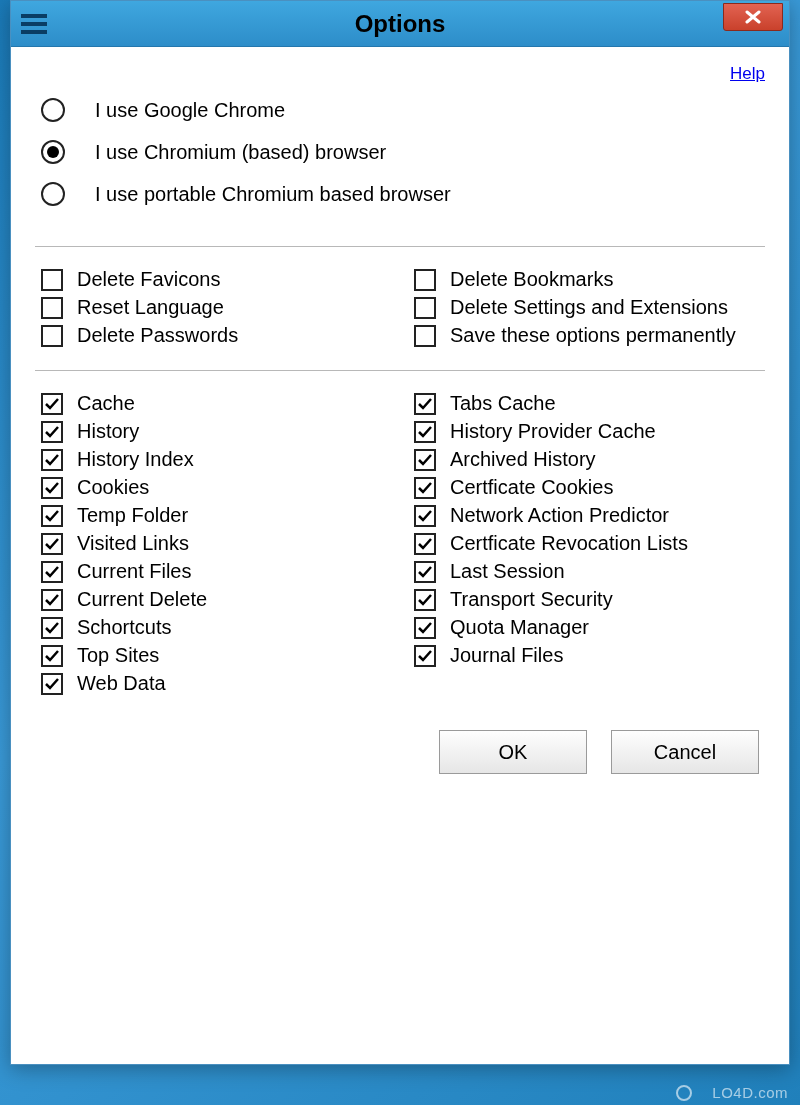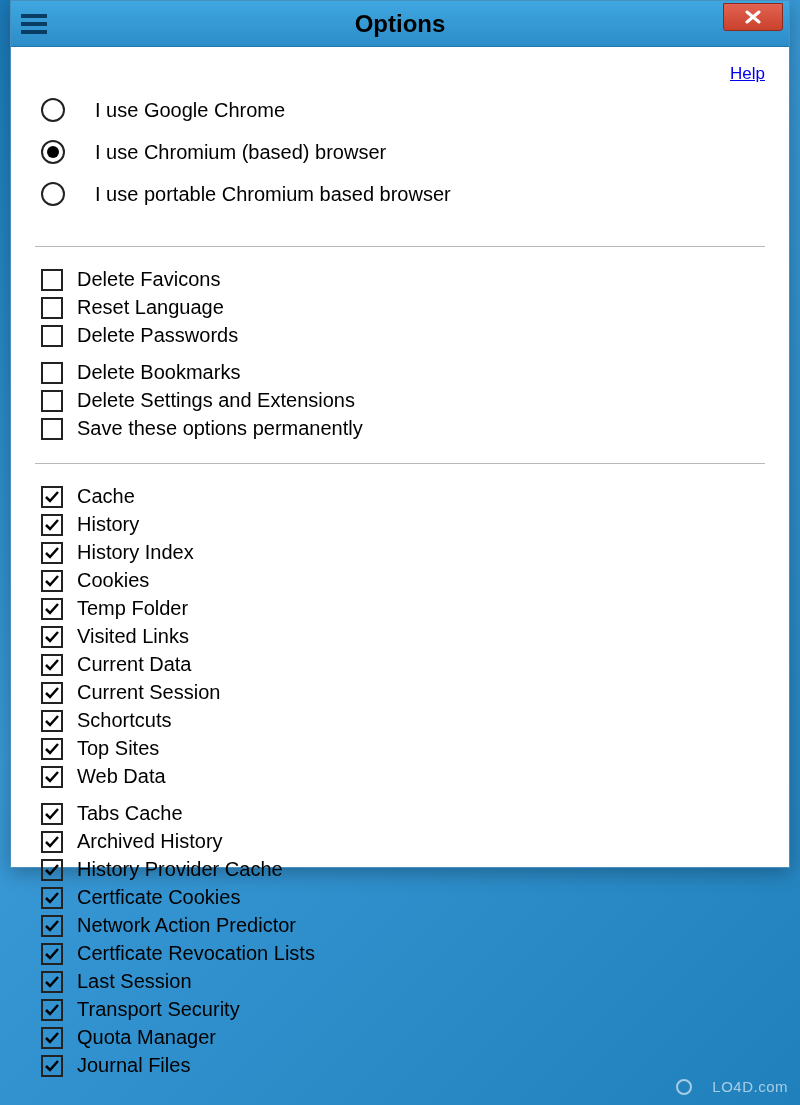--- a/index.html
+++ b/index.html
@@ -10,21 +10,21 @@
       width: 800px;
       height: 1105px;
       position: relative;
       overflow: hidden;
     }
     .window {
       position: absolute;
       left: 10px;
       top: 0;
       width: 780px;
-      height: 868px;
+      height: 1065px;
       background: #fff;
       border: 1px solid #4a90c0;
       box-shadow: 0 4px 20px rgba(0,0,0,0.3);
     }
     .titlebar {
       height: 46px;
       background: linear-gradient(to bottom, #3fa7df 0%, #2d8dc9 100%);
       display: flex;
       align-items: center;
       position: relative;
@@ -102,21 +102,21 @@
       border-radius: 50%;
     }
     .radio-label { font-size: 20px; color: #000; margin-left: 16px; }
     hr.sep {
       border: none;
       border-top: 1px solid #b8b8b8;
       margin: 4px 0 16px 0;
     }
     .option-section, .data-section {
       display: grid;
-      grid-template-columns: 1fr;
+      grid-template-columns: 1fr 1fr;
       column-gap: 22px;
       row-gap: 4px;
       padding: 0 0 4px 6px;
     }
     .check-item {
       display: flex;
       align-items: center;
       gap: 14px;
       margin: 5px 0;
       cursor: pointer;
@@ -145,21 +145,21 @@
       background: linear-gradient(to bottom, #fefefe 0%, #e6e6e6 100%);
       border: 1px solid #9a9a9a;
       font-size: 20px;
       font-family: inherit;
       color: #000;
       cursor: pointer;
     }
     .watermark {
       position: absolute;
       right: 12px;
-      bottom: 10px;
+      bottom: 4px;
       color: rgba(255,255,255,0.6);
       font-size: 15px;
       font-family: Arial, sans-serif;
       letter-spacing: 0.5px;
       display: flex;
       align-items: center;
       gap: 20px;
     }
     .watermark-ring {
       width: 16px; height: 16px;
@@ -291,29 +291,29 @@
               </svg>
             </div>
             <span class="check-label">Visited Links</span>
           </div>
           <div class="check-item">
             <div class="checkbox checked">
               <svg width="16" height="16" viewBox="0 0 16 16">
                 <path d="M2 8 L6 12 L14 3" stroke="#000" stroke-width="2.5" fill="none"></path>
               </svg>
             </div>
-            <span class="check-label">Current Data</span>
-          </div>
-          <div class="check-item">
-            <div class="checkbox checked">
-              <svg width="16" height="16" viewBox="0 0 16 16">
-                <path d="M2 8 L6 12 L14 3" stroke="#000" stroke-width="2.5" fill="none"></path>
-              </svg>
-            </div>
-            <span class="check-label">Current Session</span>
+            <span class="check-label">Current Files</span>
+          </div>
+          <div class="check-item">
+            <div class="checkbox checked">
+              <svg width="16" height="16" viewBox="0 0 16 16">
+                <path d="M2 8 L6 12 L14 3" stroke="#000" stroke-width="2.5" fill="none"></path>
+              </svg>
+            </div>
+            <span class="check-label">Current Delete</span>
           </div>
           <div class="check-item">
             <div class="checkbox checked">
               <svg width="16" height="16" viewBox="0 0 16 16">
                 <path d="M2 8 L6 12 L14 3" stroke="#000" stroke-width="2.5" fill="none"></path>
               </svg>
             </div>
             <span class="check-label">Schortcuts</span>
           </div>
           <div class="check-item">
@@ -341,29 +341,29 @@
               </svg>
             </div>
             <span class="check-label">Tabs Cache</span>
           </div>
           <div class="check-item">
             <div class="checkbox checked">
               <svg width="16" height="16" viewBox="0 0 16 16">
                 <path d="M2 8 L6 12 L14 3" stroke="#000" stroke-width="2.5" fill="none"></path>
               </svg>
             </div>
+            <span class="check-label">History Provider Cache</span>
+          </div>
+          <div class="check-item">
+            <div class="checkbox checked">
+              <svg width="16" height="16" viewBox="0 0 16 16">
+                <path d="M2 8 L6 12 L14 3" stroke="#000" stroke-width="2.5" fill="none"></path>
+              </svg>
+            </div>
             <span class="check-label">Archived History</span>
-          </div>
-          <div class="check-item">
-            <div class="checkbox checked">
-              <svg width="16" height="16" viewBox="0 0 16 16">
-                <path d="M2 8 L6 12 L14 3" stroke="#000" stroke-width="2.5" fill="none"></path>
-              </svg>
-            </div>
-            <span class="check-label">History Provider Cache</span>
           </div>
           <div class="check-item">
             <div class="checkbox checked">
               <svg width="16" height="16" viewBox="0 0 16 16">
                 <path d="M2 8 L6 12 L14 3" stroke="#000" stroke-width="2.5" fill="none"></path>
               </svg>
             </div>
             <span class="check-label">Certficate Cookies</span>
           </div>
           <div class="check-item">

